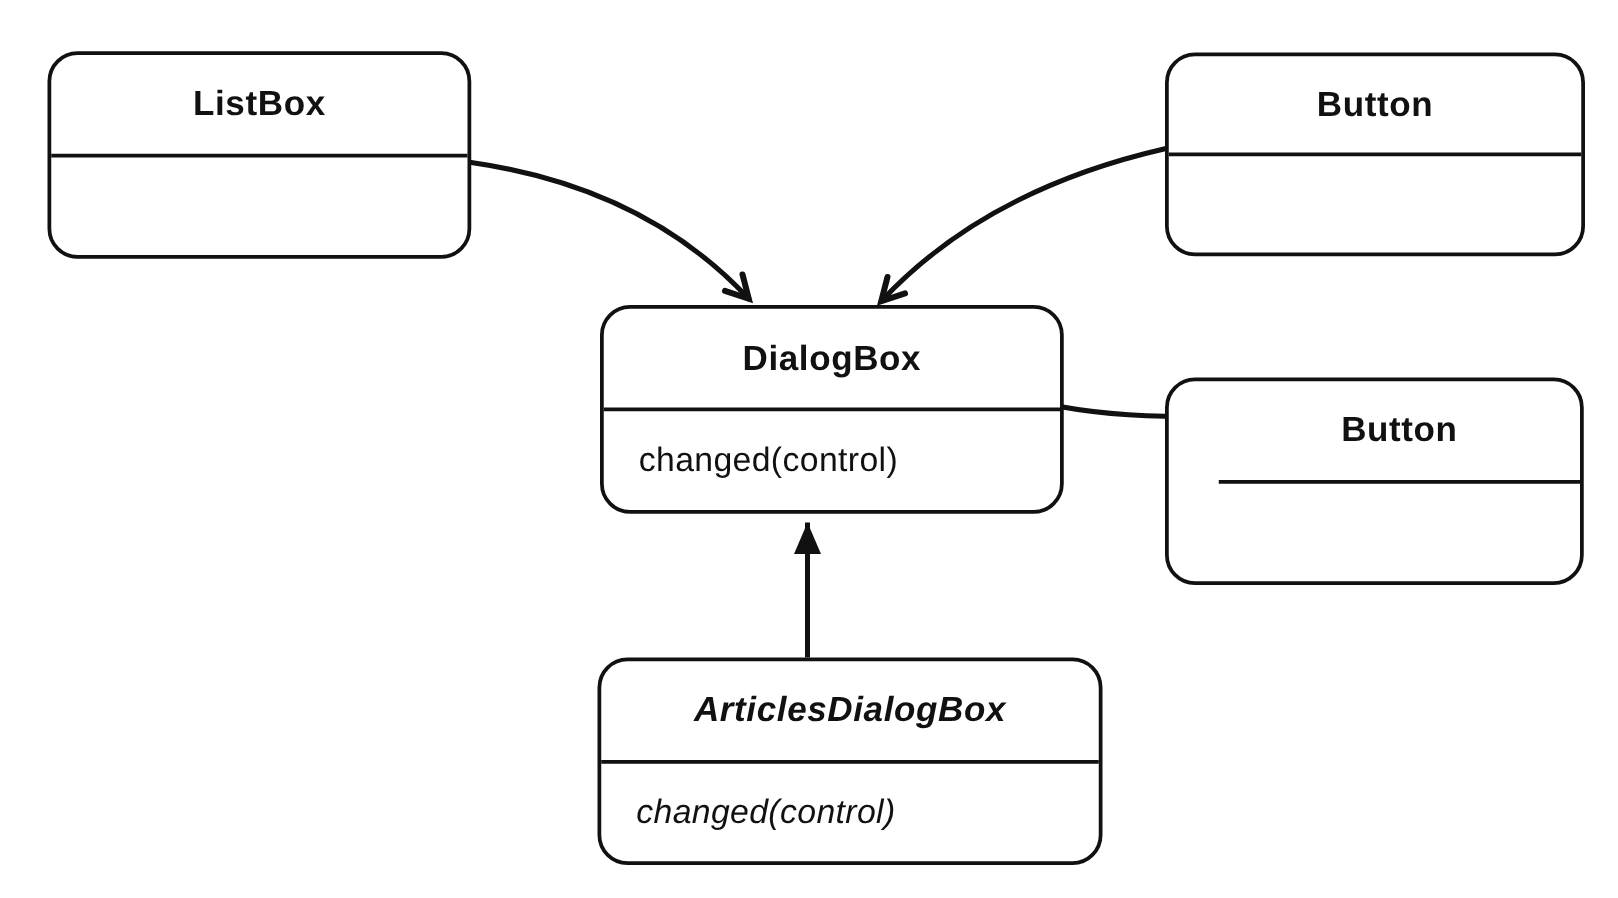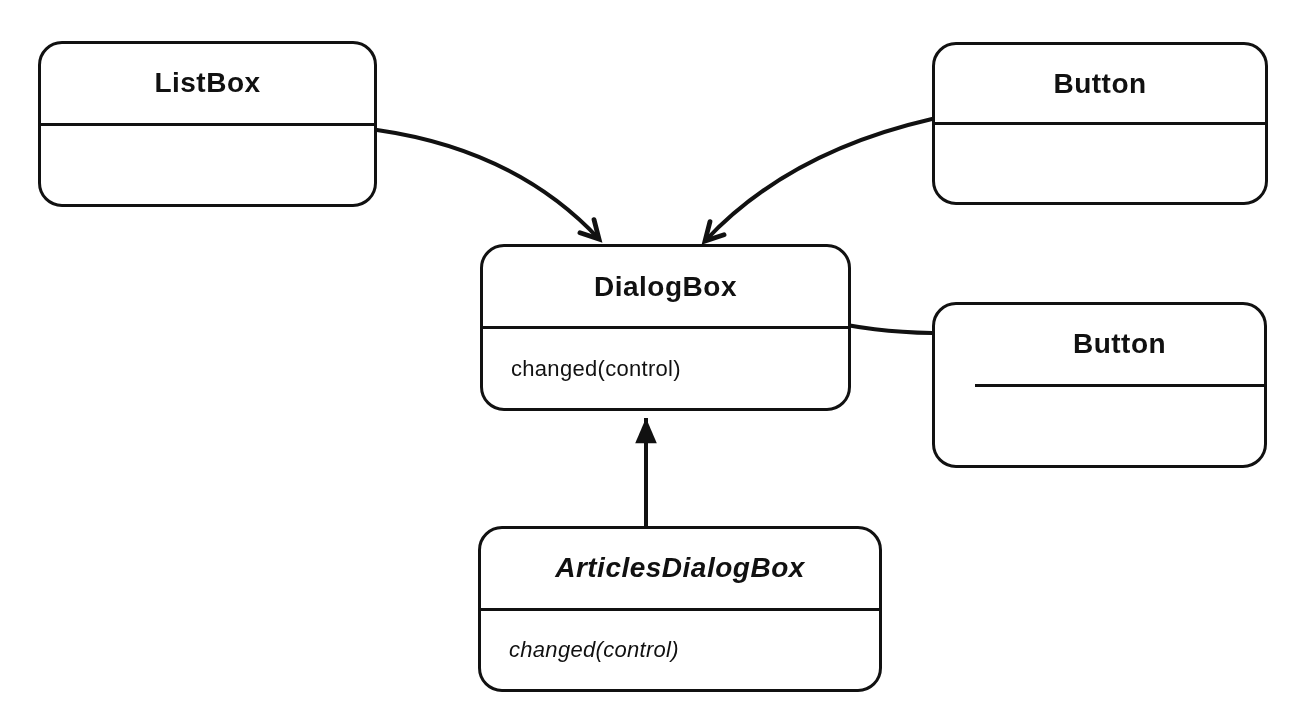--- a/index.html
+++ b/index.html
@@ -41,21 +41,21 @@
     font-size: 28px;
     font-weight: 600;
     letter-spacing: 0.5px;
     white-space: nowrap;
   }
   .uml-method {
     flex: 1 1 50%;
     display: flex;
     align-items: center;
     padding-left: 28px;
-    font-size: 22px;
+    font-size: 27px;
     font-weight: 500;
     letter-spacing: 0.3px;
     white-space: nowrap;
   }
   
   .node-listbox            { left: 38px;  top: 41px;  width: 339px; height: 166px; }
   .node-textbox            { left: 932px; top: 42px;  width: 336px; height: 163px; }
   .node-dialogbox          { left: 480px; top: 244px; width: 371px; height: 167px; }
   .node-button             { left: 932px; top: 302px; width: 335px; height: 166px; padding-left: 40px; }
   .node-articlesdialogbox  { left: 478px; top: 526px; width: 404px; height: 166px; font-style: italic; }

